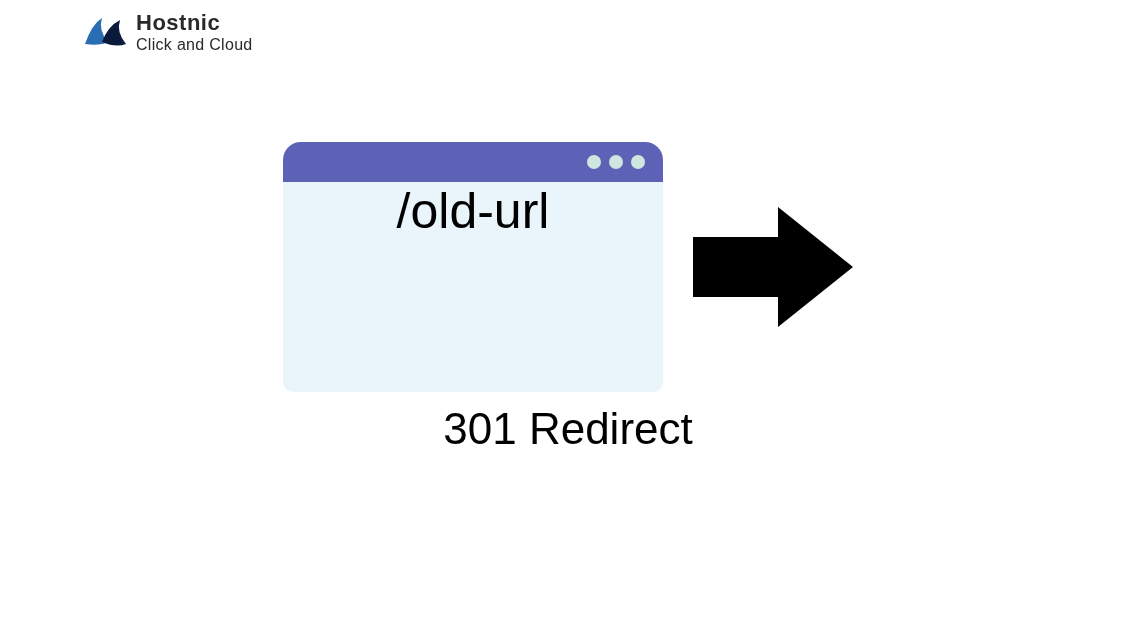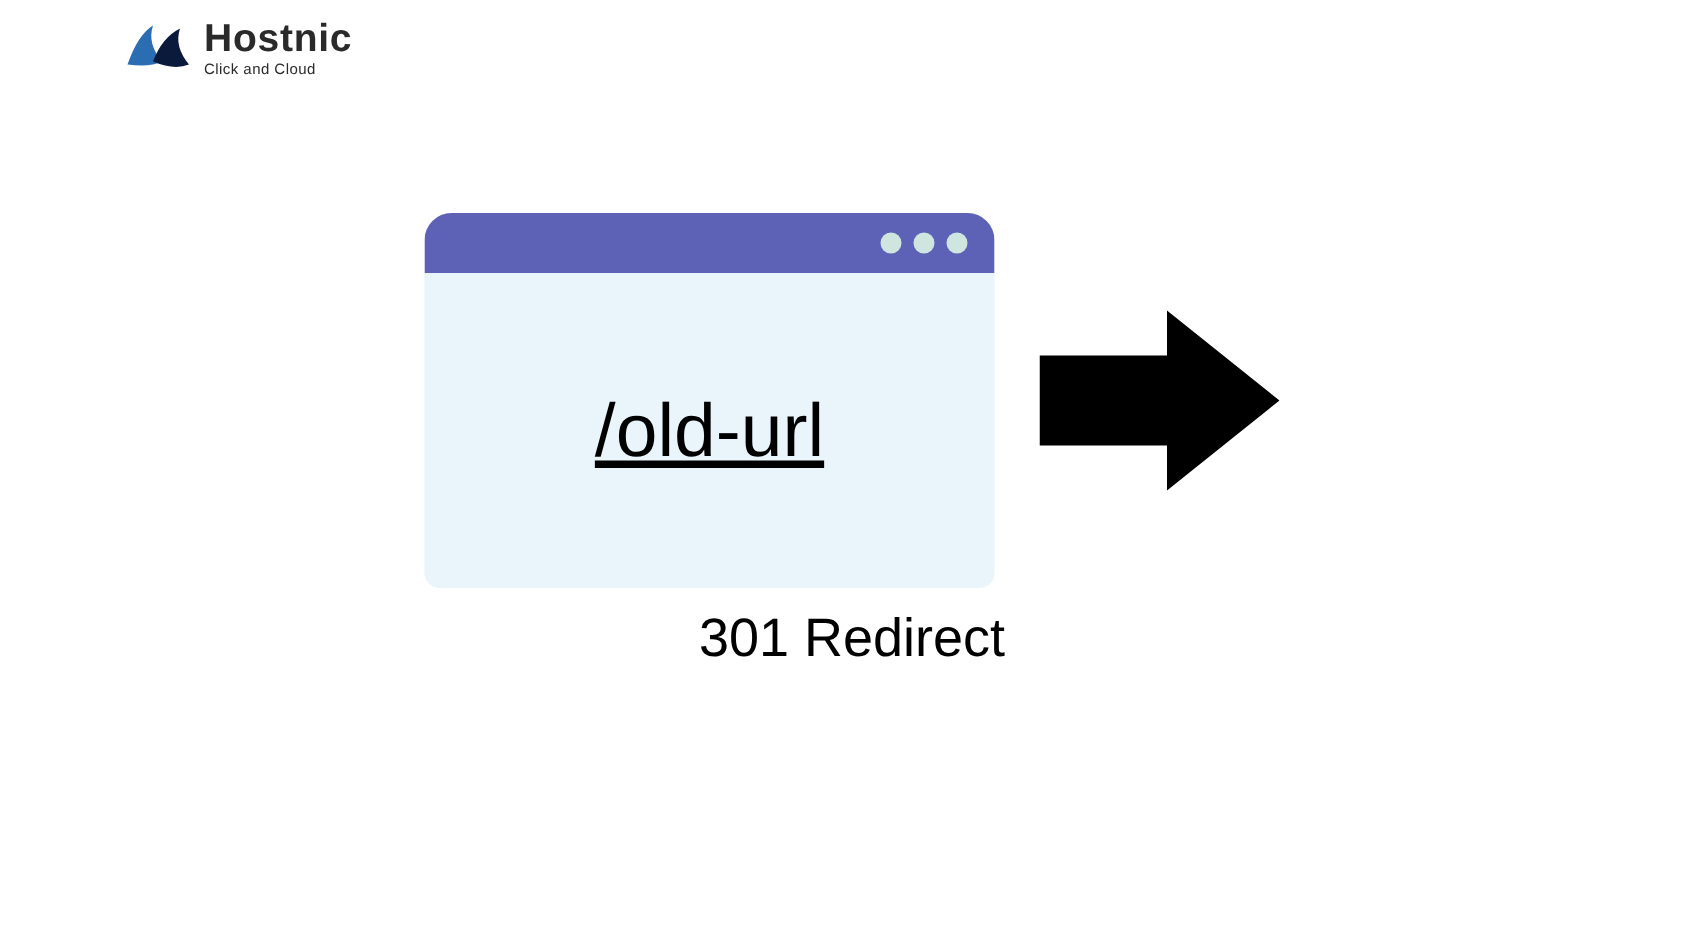--- a/index.html
+++ b/index.html
@@ -21,26 +21,26 @@
     .logo-swoosh {
       width: 50px;
       height: 40px;
     }
     .logo-text {
       display: flex;
       flex-direction: column;
       color: #2a2a2a;
     }
     .logo-name {
-      font-size: 26px;
+      font-size: 22px;
       font-weight: 600;
       letter-spacing: 0.5px;
     }
     .logo-tagline {
-      font-size: 10px;
+      font-size: 16px;
       font-weight: 400;
       letter-spacing: 0.3px;
     }
     .diagram {
       position: absolute;
       top: 142px;
       left: 50%;
       transform: translateX(-50%);
       width: 980px;
       display: flex;
@@ -74,39 +74,38 @@
     }
     .dot {
       width: 14px;
       height: 14px;
       border-radius: 50%;
       background: #cfe6e0;
     }
     .browser-body {
       flex: 1;
       display: flex;
-      align-items: center;
+      align-items: flex-start;
       justify-content: center;
-      text-decoration: underline;
     }
     .url-text {
       font-size: 50px;
       font-weight: 400;
       color: #000000;
     }
     .arrow-wrap {
       width: 160px;
       height: 130px;
       display: flex;
       align-items: center;
       justify-content: center;
     }
     .caption {
       margin-top: 12px;
-      font-size: 36px;
+      font-size: 44px;
       font-weight: 400;
       color: #000000;
     }
   </style>
 </head>
 <body>
 
 <div class="logo">
   <svg class="logo-swoosh" viewBox="0 0 50 40">
     <path d="M 5 32 Q 12 12 22 6 Q 18 18 28 30 Q 20 34 5 32 Z" fill="#2b6db3"></path>

